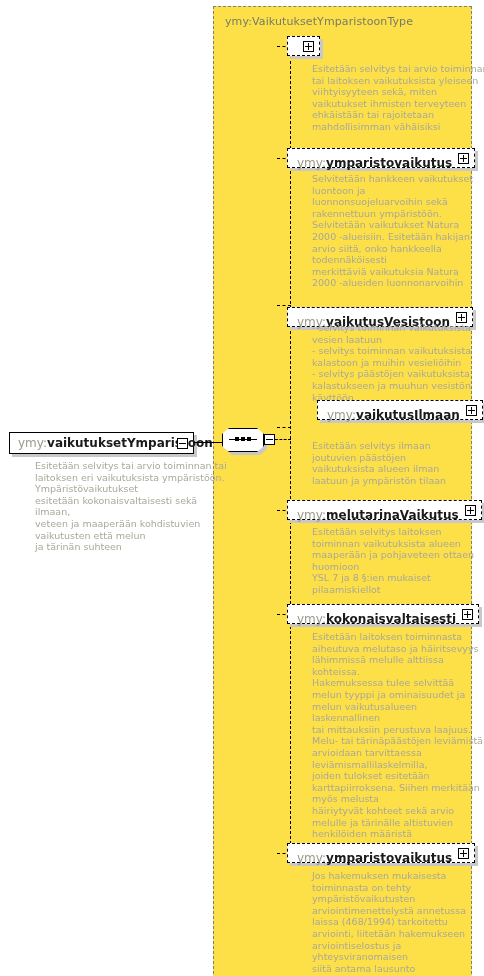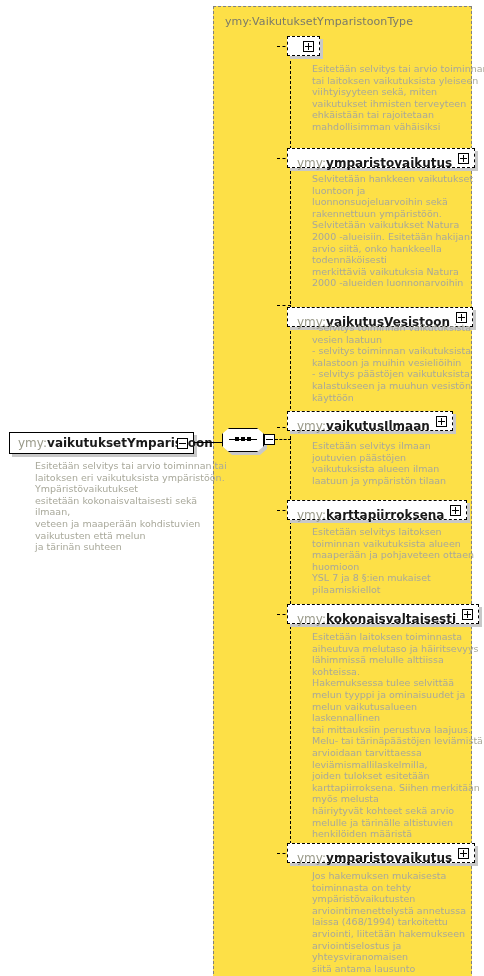--- a/index.html
+++ b/index.html
@@ -284,38 +284,38 @@
 </div>
 <div class="child-doc" style="top:322px;">- selvitys toiminnan vaikutuksista
 vesien laatuun
 - selvitys toiminnan vaikutuksista
 kalastoon ja muihin vesieliöihin
 - selvitys päästöjen vaikutuksista
 kalastukseen ja muuhun vesistön
 käyttöön</div>
 
 <div class="dashline-h" style="left:277px; top:427px; width:14px;"></div>
-<div class="child" style="top:411px;">
+<div class="child" style="top:400px;margin-left:30px;">
   <span class="child-box">
     <span class="elabel">
       <span class="ns">ymy:</span><span class="ln">vaikutusIlmaan</span>
     </span>
     <span class="toggle plus"></span>
   </span>
 </div>
 <div class="child-doc" style="top:440px;">Esitetään selvitys ilmaan
 joutuvien päästöjen
 vaikutuksista alueen ilman
 laatuun ja ympäristön tilaan</div>
 
 <div class="dashline-h" style="left:277px; top:510px; width:14px;"></div>
 <div class="child" style="top:500px;">
   <span class="child-box">
     <span class="elabel">
-      <span class="ns">ymy:</span><span class="ln">karttapiirroksena</span>
+      <span class="ns">ymy:</span><span class="ln">melutarinaVaikutus</span>
     </span>
     <span class="toggle plus"></span>
   </span>
 </div>
 <div class="child-doc" style="top:526px;">Esitetään selvitys laitoksen
 toiminnan vaikutuksista alueen
 maaperään ja pohjaveteen ottaen
 huomioon
 YSL 7 ja 8 §:ien mukaiset
 pilaamiskiellot</div>

